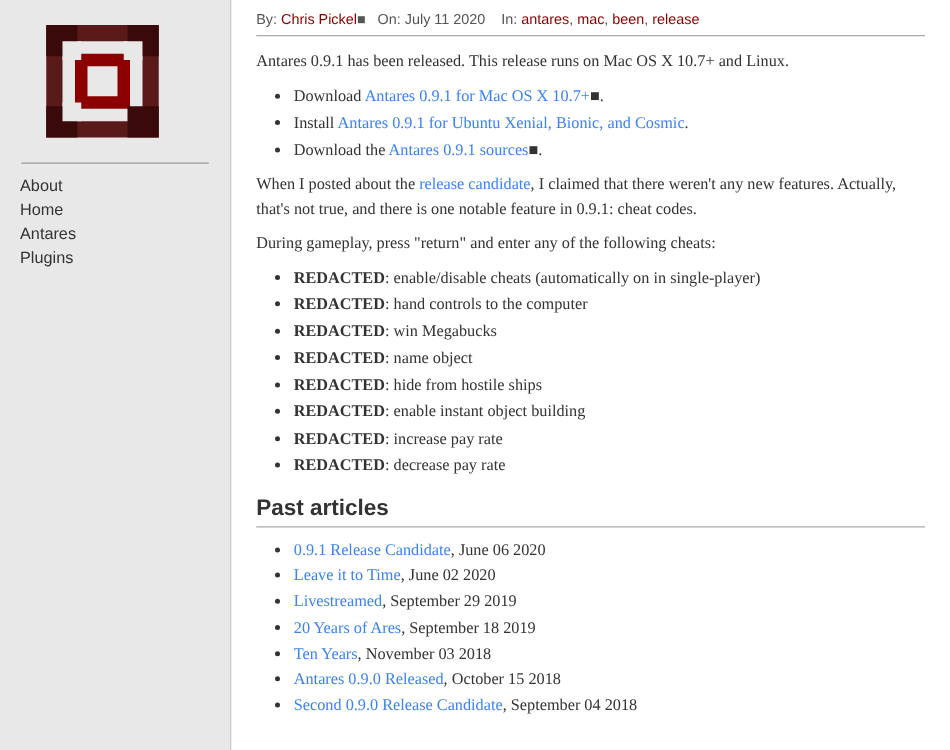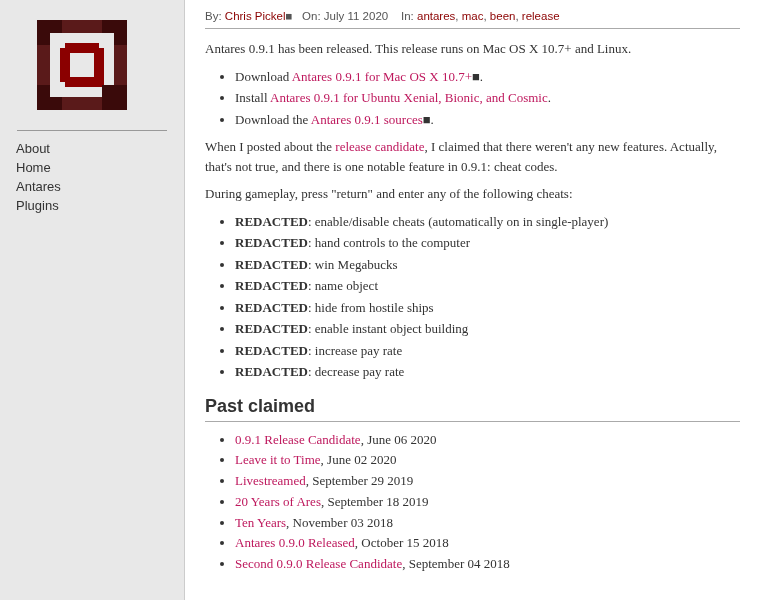--- a/index.html
+++ b/index.html
@@ -4,21 +4,21 @@
   <style>
     * { margin: 0; padding: 0; box-sizing: border-box; }
     body {
       font-family: Georgia, serif;
       font-size: 13px;
       color: #333;
       background: #fff;
       display: flex;
       min-height: 600px;
     }
-    a { color: #be185d; text-decoration: none; }
+    a { color: #3b82f6; text-decoration: none; }
 
     
     #sidebar {
       width: 185px;
       min-width: 185px;
       background: #e8e8e8;
       border-right: 1px solid #ccc;
       display: flex;
       flex-direction: column;
       align-items: center;
@@ -205,21 +205,21 @@
       <li><span class="redacted">REDACTED</span>: hand controls to the computer</li>
       <li><span class="redacted">REDACTED</span>: win Megabucks</li>
       <li><span class="redacted">REDACTED</span>: name object</li>
       <li><span class="redacted">REDACTED</span>: hide from hostile ships</li>
       <li><span class="redacted">REDACTED</span>: enable instant object building</li>
       <li><span class="redacted">REDACTED</span>: increase pay rate</li>
       <li><span class="redacted">REDACTED</span>: decrease pay rate</li>
     </ul>
   </div>
 
-  <h2 id="past-articles-title">Past claimed</h2>
+  <h2 id="past-articles-title">Past articles</h2>
   <hr id="past-articles-divider">
 
   <ul id="past-articles-list">
     <li><a href="#">0.9.1 Release Candidate</a>, June 06 2020</li>
     <li><a href="#">Leave it to Time</a>, June 02 2020</li>
     <li><a href="#">Livestreamed</a>, September 29 2019</li>
     <li><a href="#">20 Years of Ares</a>, September 18 2019</li>
     <li><a href="#">Ten Years</a>, November 03 2018</li>
     <li><a href="#">Antares 0.9.0 Released</a>, October 15 2018</li>
     <li><a href="#">Second 0.9.0 Release Candidate</a>, September 04 2018</li>

